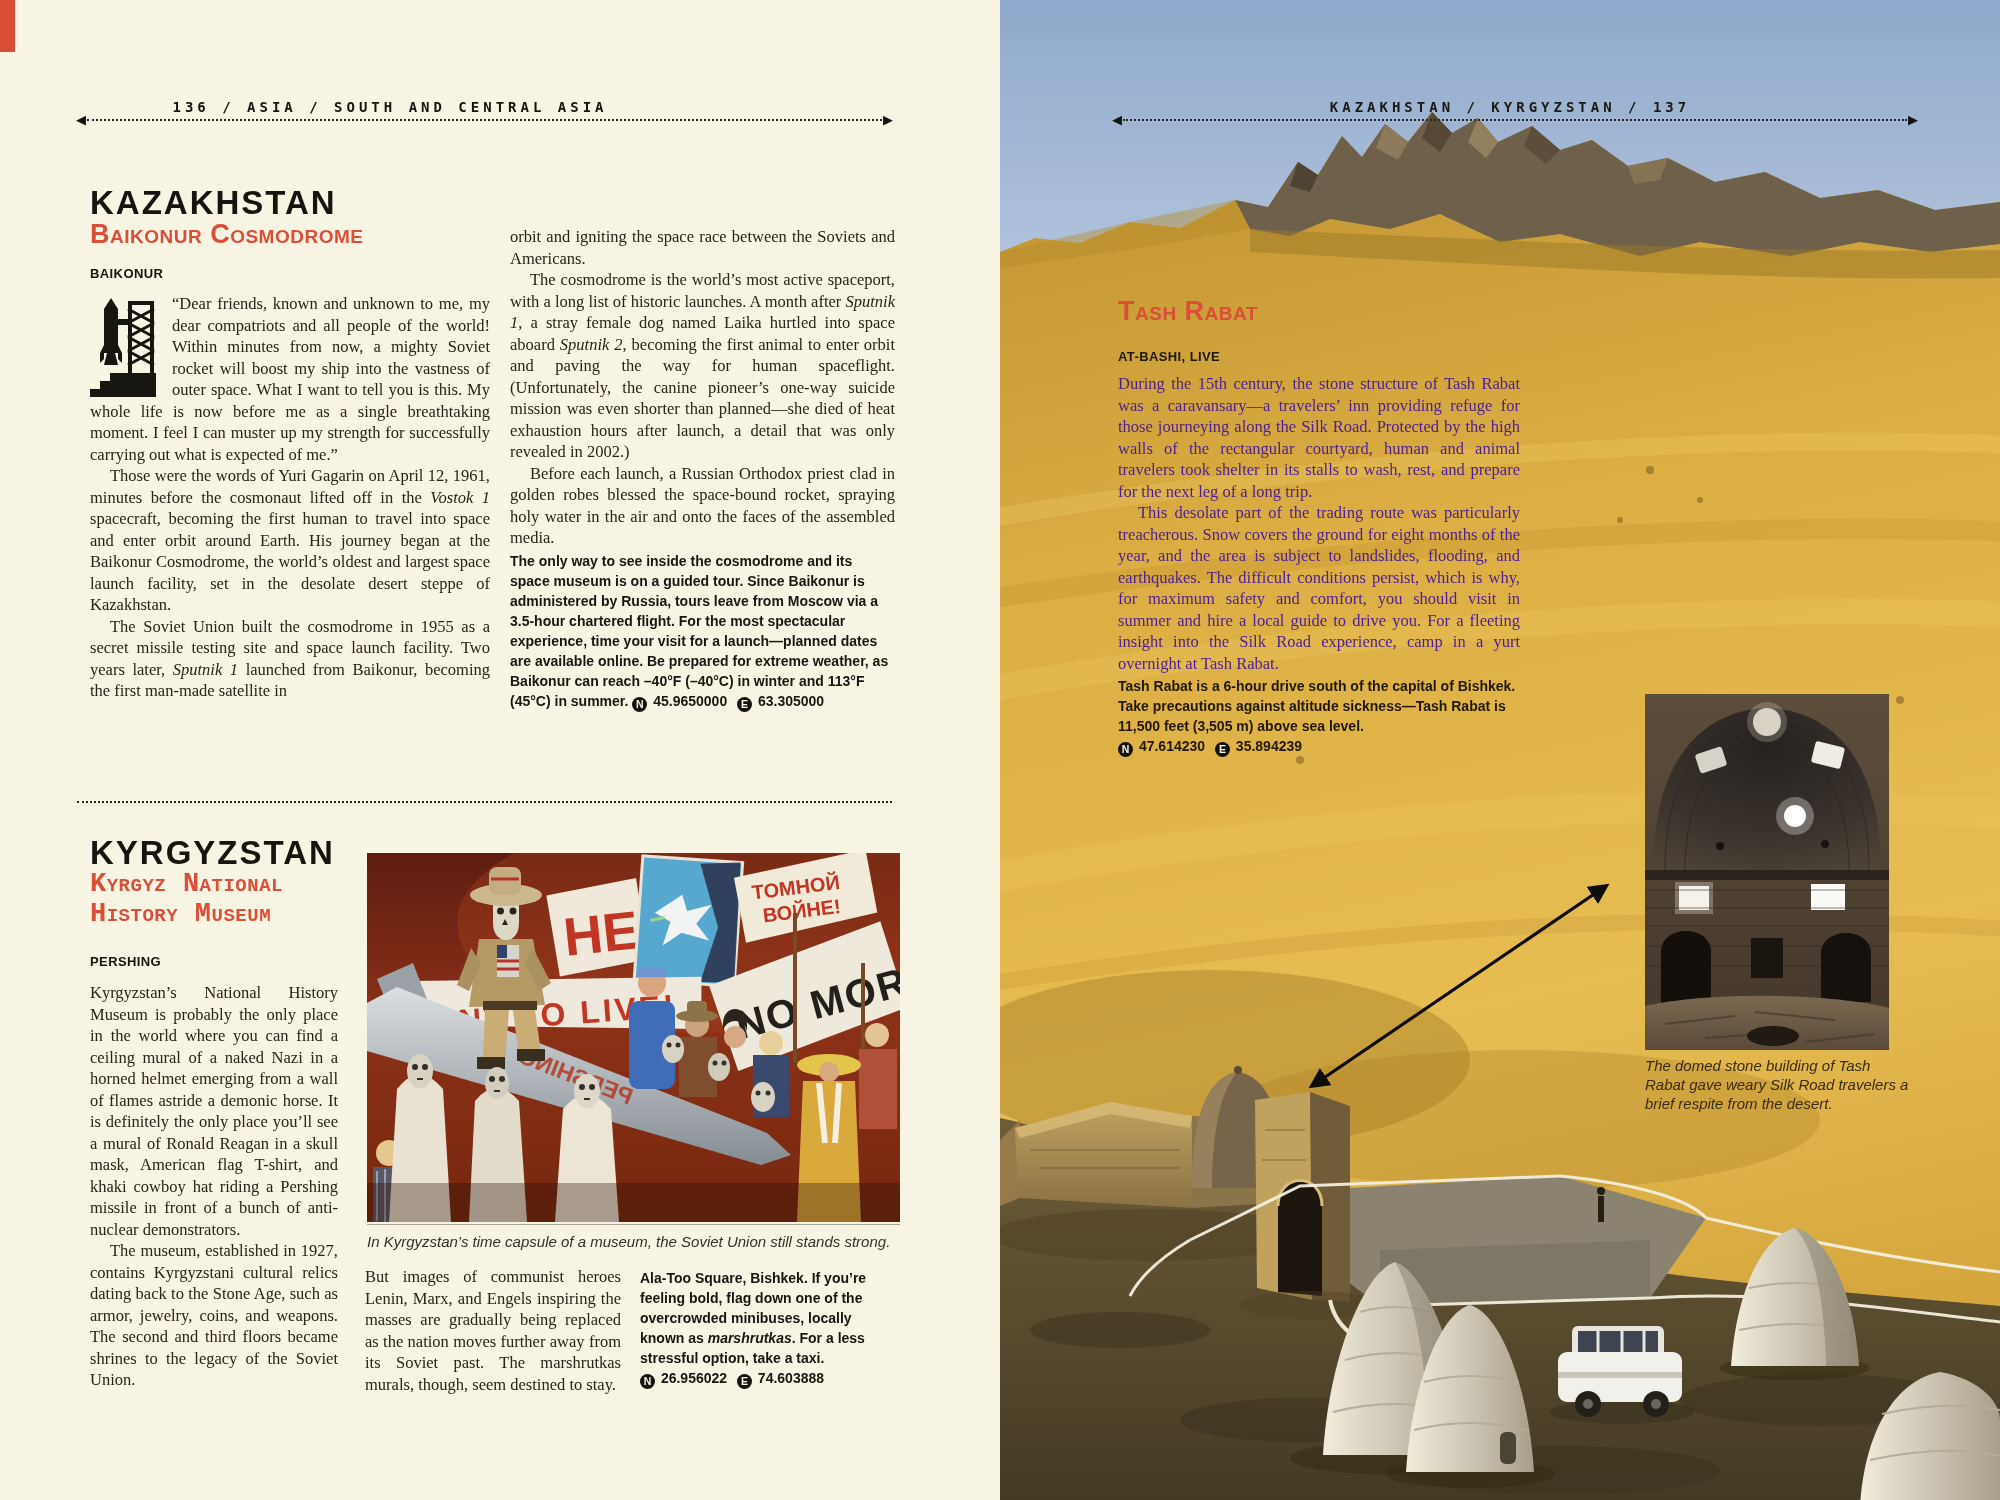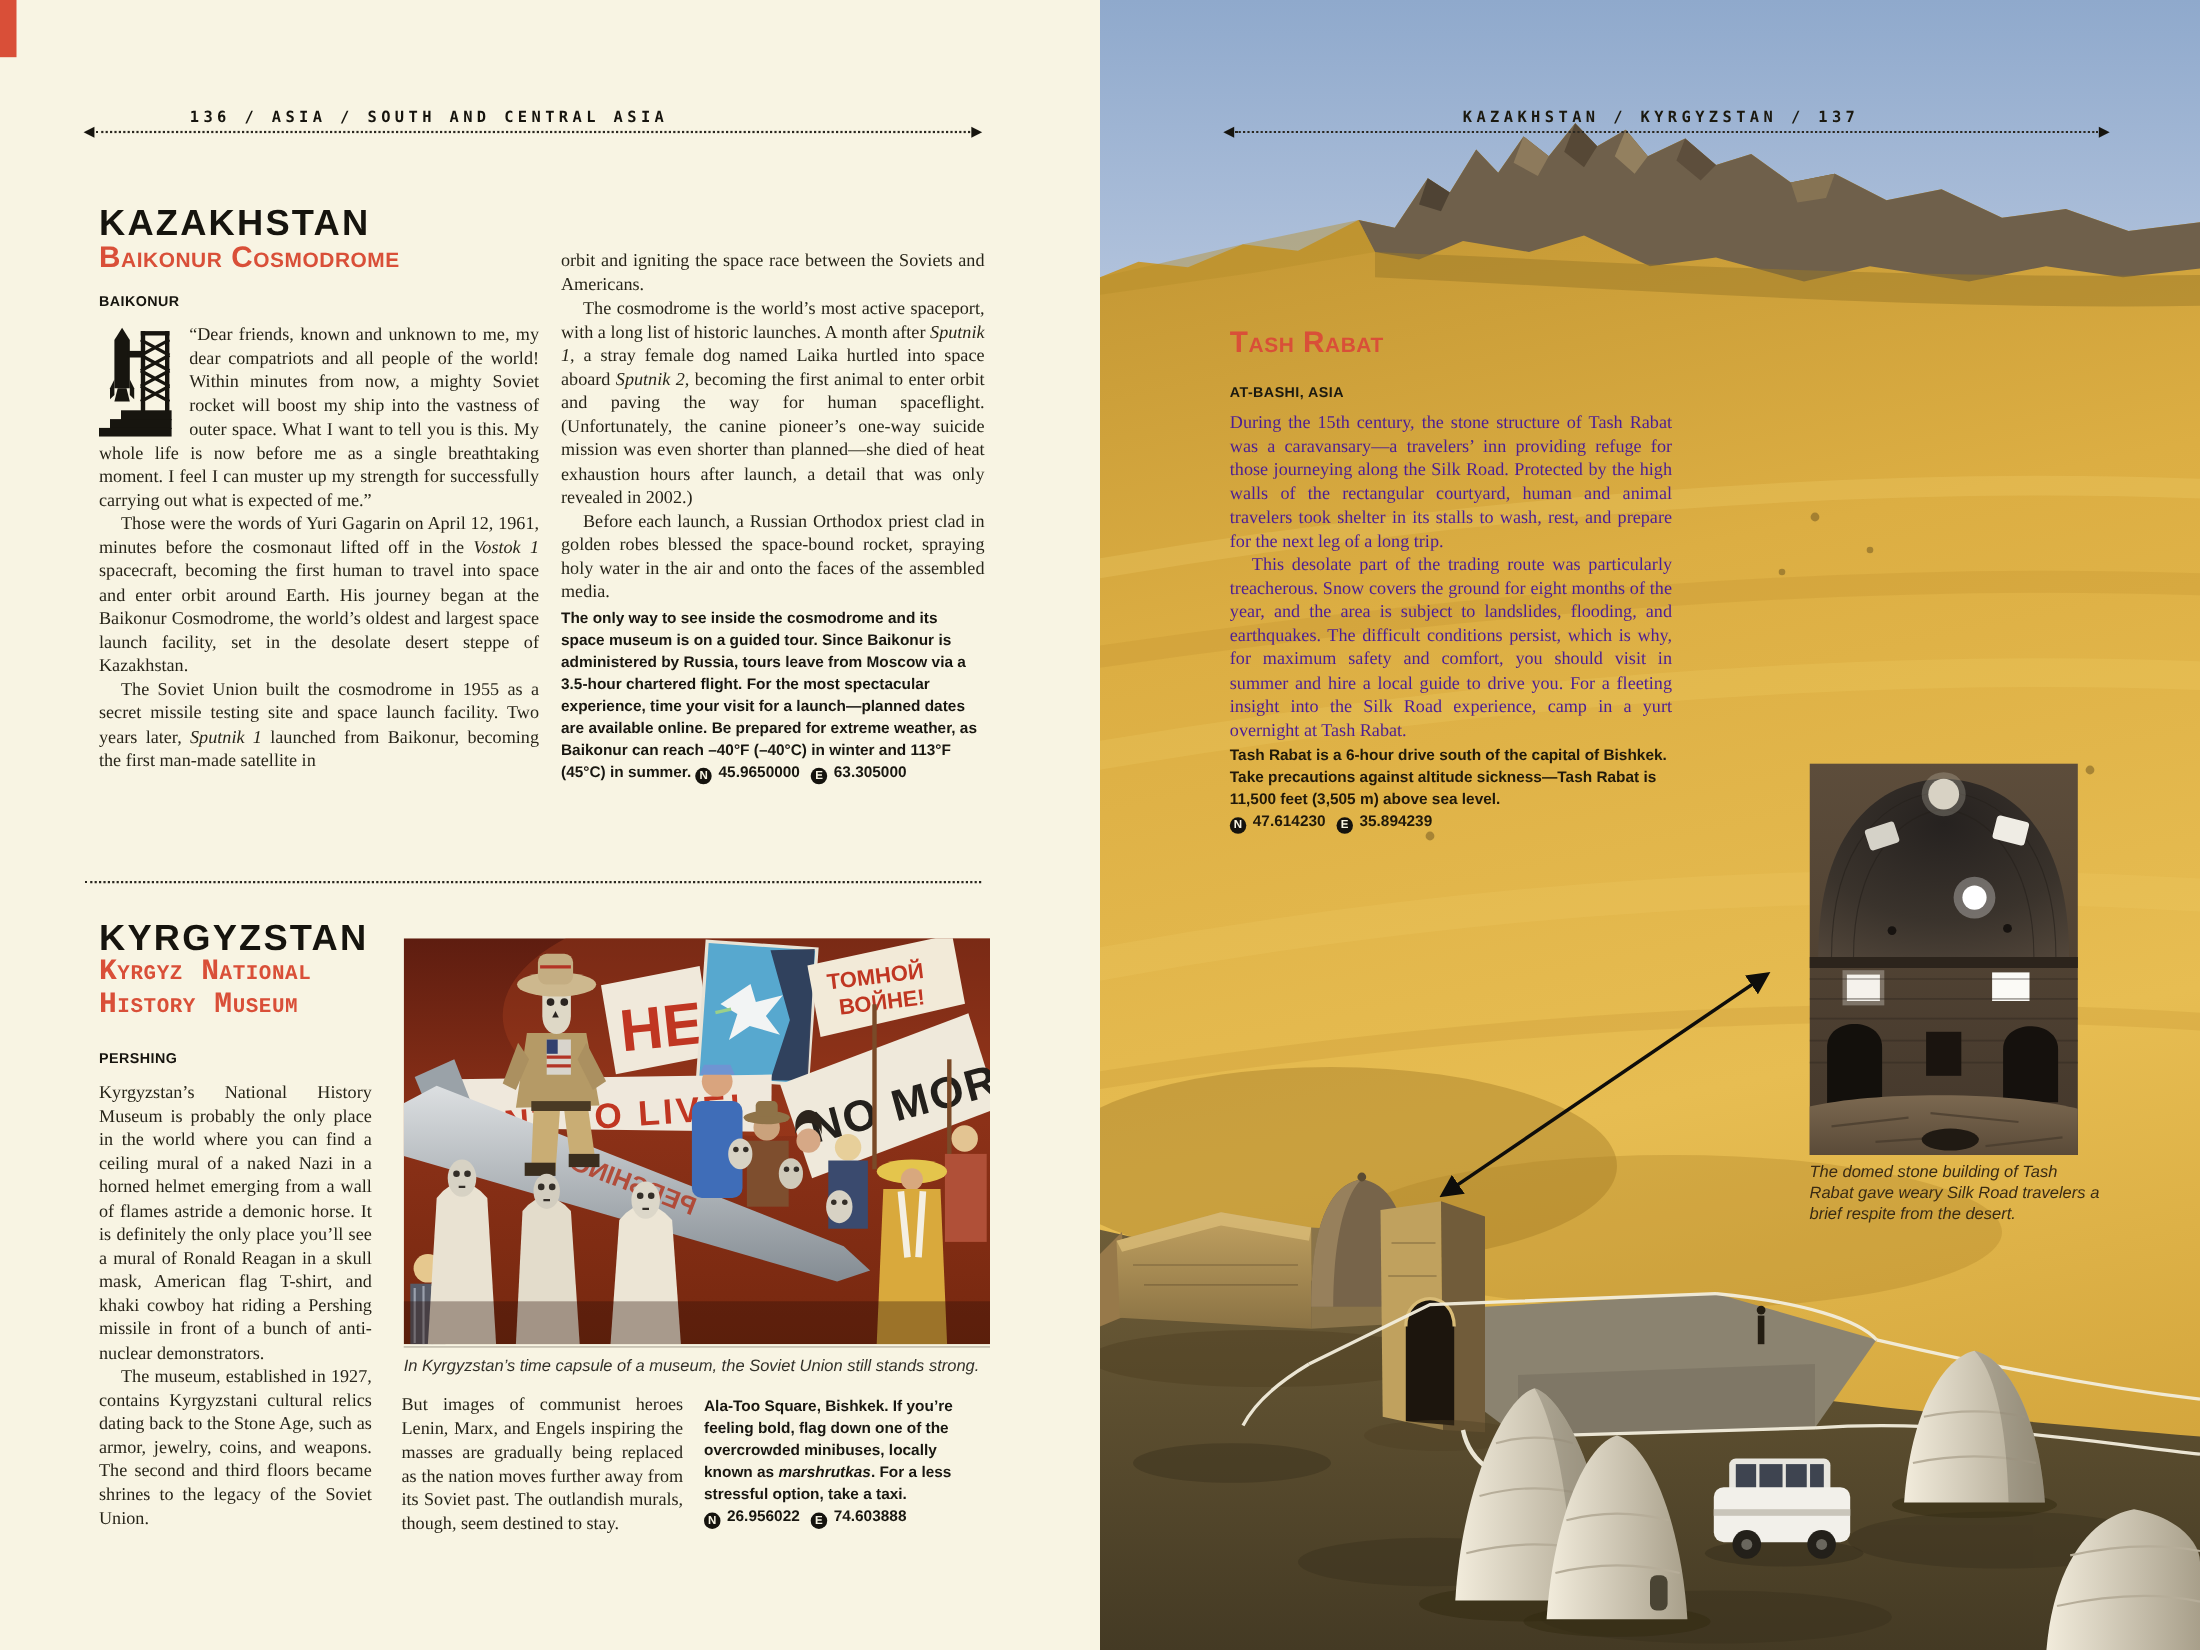--- a/index.html
+++ b/index.html
@@ -225,21 +225,21 @@
         <ellipse cx="396" cy="244" rx="12" ry="15" fill="#d7d2c4"></ellipse>
         <circle cx="391" cy="240" r="2.5" fill="#332e28"></circle>
           <circle cx="401" cy="240" r="2.5" fill="#332e28"></circle>
       </g>
       <rect x="0" y="330" width="533" height="39" fill="#2a0e06" opacity=".35"></rect>
     </svg>
   </div>
   <div class="abs caption rule-top" style="left:367px;top:1224px;width:533px;">In Kyrgyzstan’s time capsule of a museum, the Soviet Union still stands strong.</div>
 
   <div class="abs serif" style="left:365px;top:1266px;width:256px;">
-    <p>But images of communist heroes Lenin, Marx, and Engels inspiring the masses are gradually being replaced as the nation moves further away from its Soviet past. The outlandish murals, though, seem destined to stay.</p>
+    <p>But images of communist heroes Lenin, Marx, and Engels inspiring the masses are gradually being replaced as the nation moves further away from its Soviet past. The marshrutkas murals, though, seem destined to stay.</p>
   </div>
   <div class="abs info" style="left:640px;top:1266px;width:242px;">
     <span><span>Ala-Too Square, Bishkek. If you’re feeling bold, flag down one of the overcrowded minibuses, locally known as </span><span class="it">marshrutkas</span><span>. For a less stressful option, take a taxi.</span></span>
     <div>
       <span class="coord"><span class="badge">N</span> <span>26.956022</span></span>
       <span class="coord"><span class="badge">E</span> <span>74.603888</span></span>
     </div>
   </div>
 </div>
 
@@ -378,21 +378,21 @@
   </div>
 
   <div class="abs runhead" style="left:210px;top:99px;width:600px;">KAZAKHSTAN / KYRGYZSTAN / 137</div>
   <div class="abs dotline" style="left:112px;top:113px;width:806px;">
     <span class="ar">◀</span>
     <span class="dots"></span>
     <span class="ar">▶</span>
   </div>
 
   <div class="abs title" style="left:118px;top:296px;">Tash Rabat</div>
-  <div class="abs loc" style="left:118px;top:349px;">AT-BASHI, ASIA</div>
+  <div class="abs loc" style="left:118px;top:349px;">AT-BASHI, LIVE</div>
 
   <div class="abs" style="left:118px;top:373px;width:402px;">
     <div class="serif">
       <p>During the 15th century, the stone structure of Tash Rabat was a caravansary—a travelers’ inn providing refuge for those journeying along the Silk Road. Protected by the high walls of the rectangular courtyard, human and animal travelers took shelter in its stalls to wash, rest, and prepare for the next leg of a long trip.</p>
       <p>This desolate part of the trading route was particularly treacherous. Snow covers the ground for eight months of the year, and the area is subject to landslides, flooding, and earthquakes. The difficult conditions persist, which is why, for maximum safety and comfort, you should visit in summer and hire a local guide to drive you. For a fleeting insight into the Silk Road experience, camp in a yurt overnight at Tash Rabat.</p>
     </div>
     <div class="info">
       <span>Tash Rabat is a 6-hour drive south of the capital of Bishkek. Take precautions against altitude sickness—Tash Rabat is 11,500 feet (3,505 m) above sea level.</span>
       <div>
         <span class="coord"><span class="badge">N</span> <span>47.614230</span></span>

